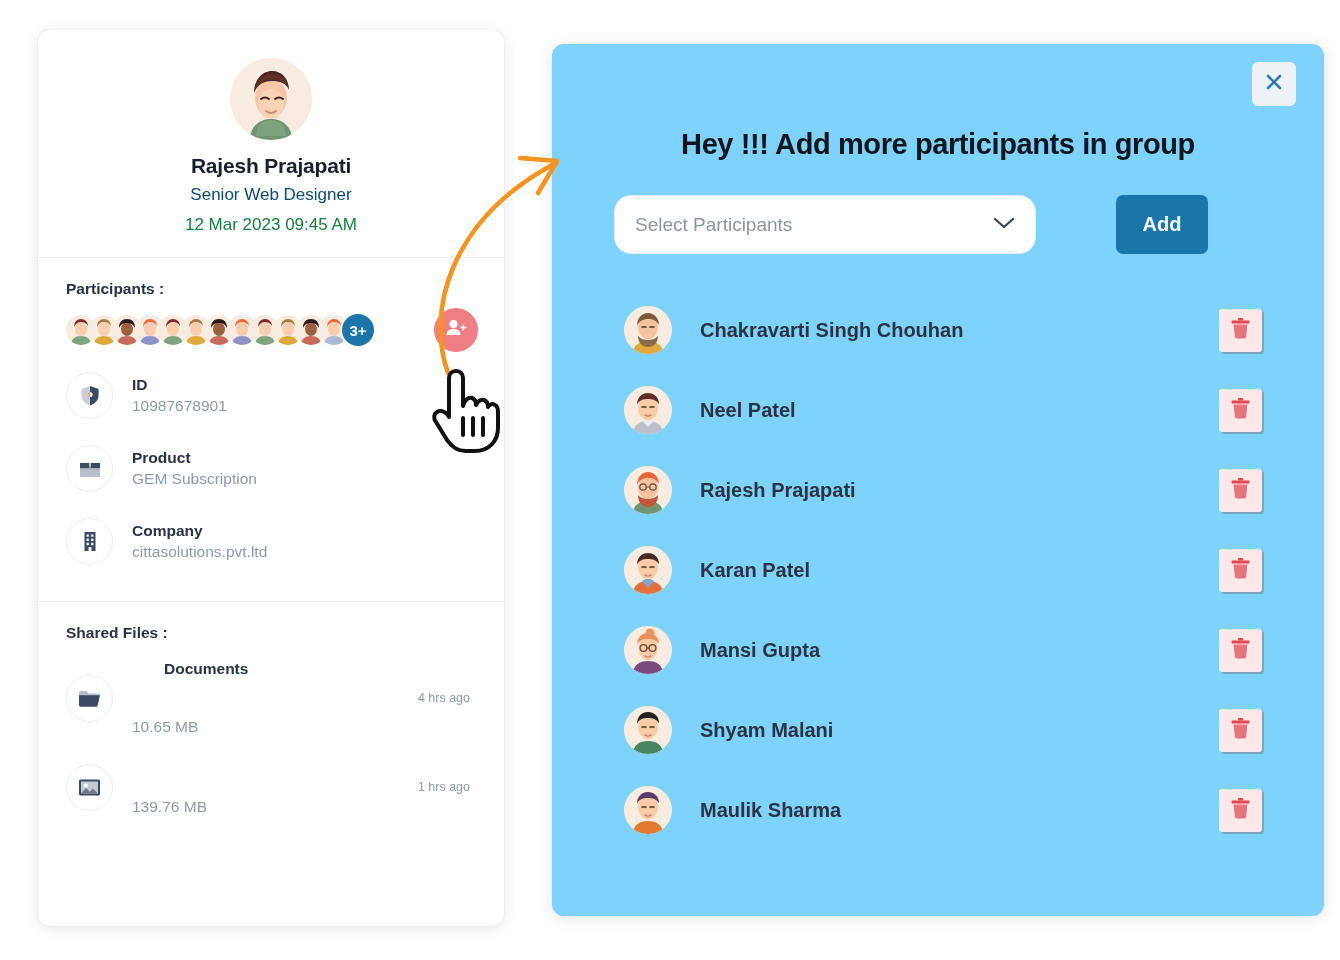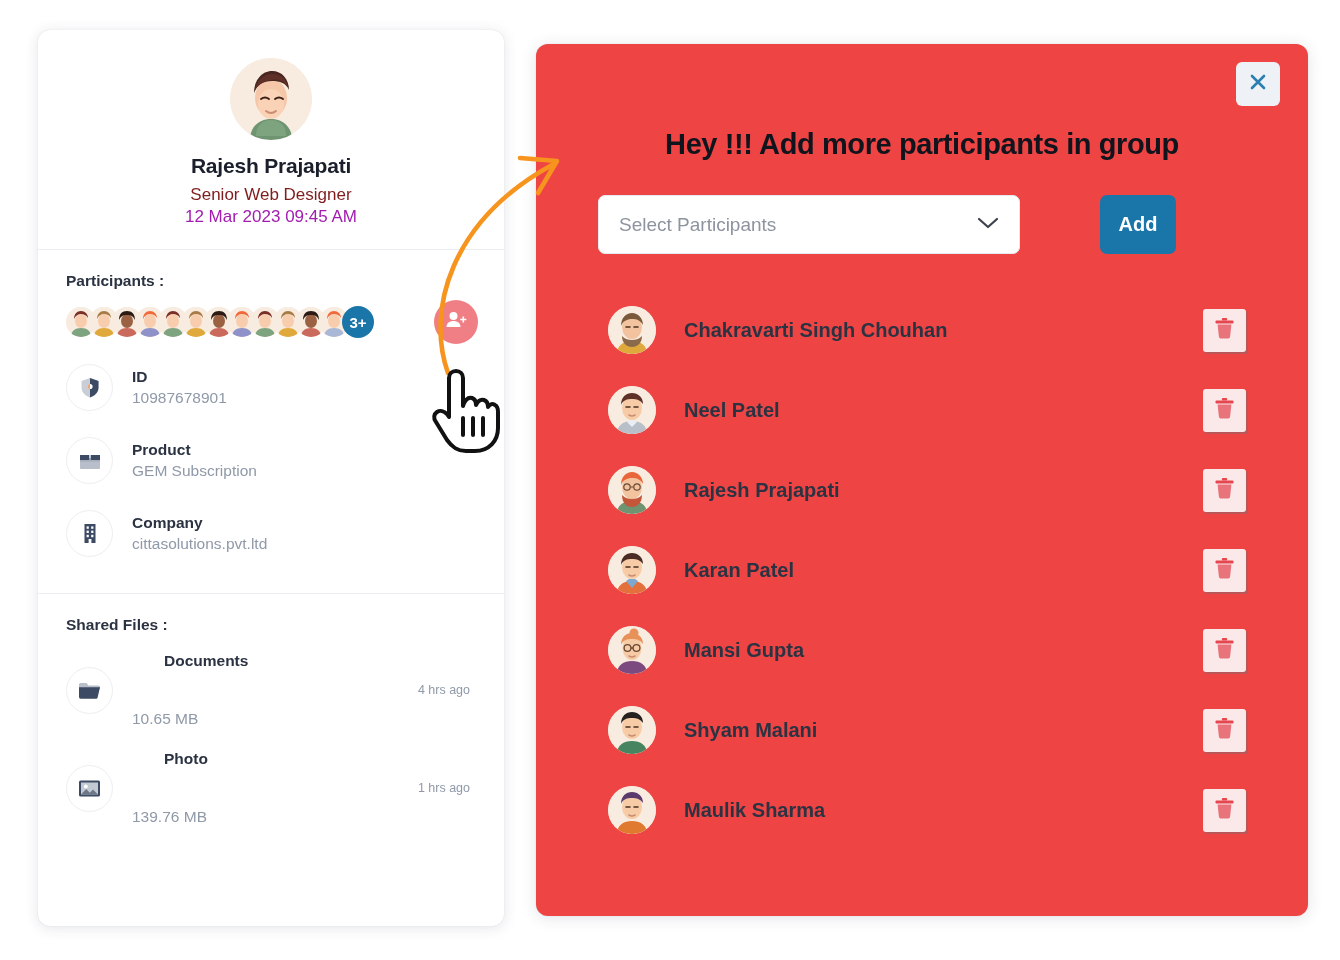--- a/index.html
+++ b/index.html
@@ -42,26 +42,26 @@
 
   .profile-name {
     font-size: 21px;
     font-weight: bold;
     color: #1a1f2b;
     letter-spacing: -0.2px;
     margin-bottom: 7px;
   }
   .profile-role {
     font-size: 17px;
-    color: #7f1d1d;
-    margin-bottom: 2px;
+    color: #0c4a6e;
+    margin-bottom: 10px;
   }
   .profile-date {
     font-size: 17px;
-    color: #a21caf;
+    color: #15803d;
   }
 
   .divider {
     height: 1px;
     background: #ecedf1;
     width: 100%;
   }
 
   .section {
     padding: 22px 28px 10px;
@@ -170,25 +170,25 @@
     font-size: 12.5px;
     color: #8f99a8;
     white-space: nowrap;
     padding-right: 6px;
     text-align: center;
   }
 
   
   .modal {
     position: absolute;
-    left: 536px;
+    left: 552px;
     top: 44px;
     width: 772px;
     height: 872px;
-    background: #ef4444;
+    background: #7dd3fc;
     border-radius: 12px;
     box-shadow: 0 2px 16px rgba(40,50,80,0.13), 0 0 1px rgba(40,50,80,0.16);
   }
 
   .modal-close {
     position: absolute;
     right: 28px;
     top: 18px;
     width: 44px;
     height: 44px;
@@ -211,33 +211,33 @@
   .modal-controls {
     display: flex;
     align-items: center;
     padding: 34px 62px 0 62px;
     gap: 80px;
   }
   .select-box {
     flex: 0 0 422px;
     height: 59px;
     border: 1px solid #e6e9ef;
-    border-radius: 7px;
+    border-radius: 17px;
     display: flex;
     align-items: center;
     padding: 0 20px;
     background: #fff;
   }
   .select-placeholder {
     flex: 1 1 auto;
     font-size: 19px;
     color: #8d949f;
   }
   .add-btn {
-    width: 76px;
+    width: 92px;
     height: 59px;
     background: #1a76a8;
     border-radius: 7px;
     color: #fff;
     font-size: 20px;
     font-weight: bold;
     display: flex;
     align-items: center;
     justify-content: center;
     border: none;
@@ -521,21 +521,20 @@
       <div class="file-row">
         <div class="detail-icon">
           <svg width="23" height="19" viewBox="0 0 23 19">
             <rect x="1" y="1.5" width="21" height="16" rx="1.6" fill="#3c4a63"></rect>
             <rect x="3" y="3.5" width="17" height="12" fill="#c3c9d3"></rect>
             <circle cx="7.8" cy="7.6" r="2" fill="#ffffff"></circle>
             <path d="M3 15.5l5.2-5.6 3.6 3.8 3.2-3.2 5 5z" fill="#6d7787"></path>
           </svg>
         </div>
         <div class="file-text">
-          <div class="file-name">Photo</div>
           <div class="file-size">139.76 MB</div>
         </div>
         <div class="file-time">1 hrs ago</div>
       </div>
 
     </div>
   </div>
 </div>
 
 <div class="modal">

